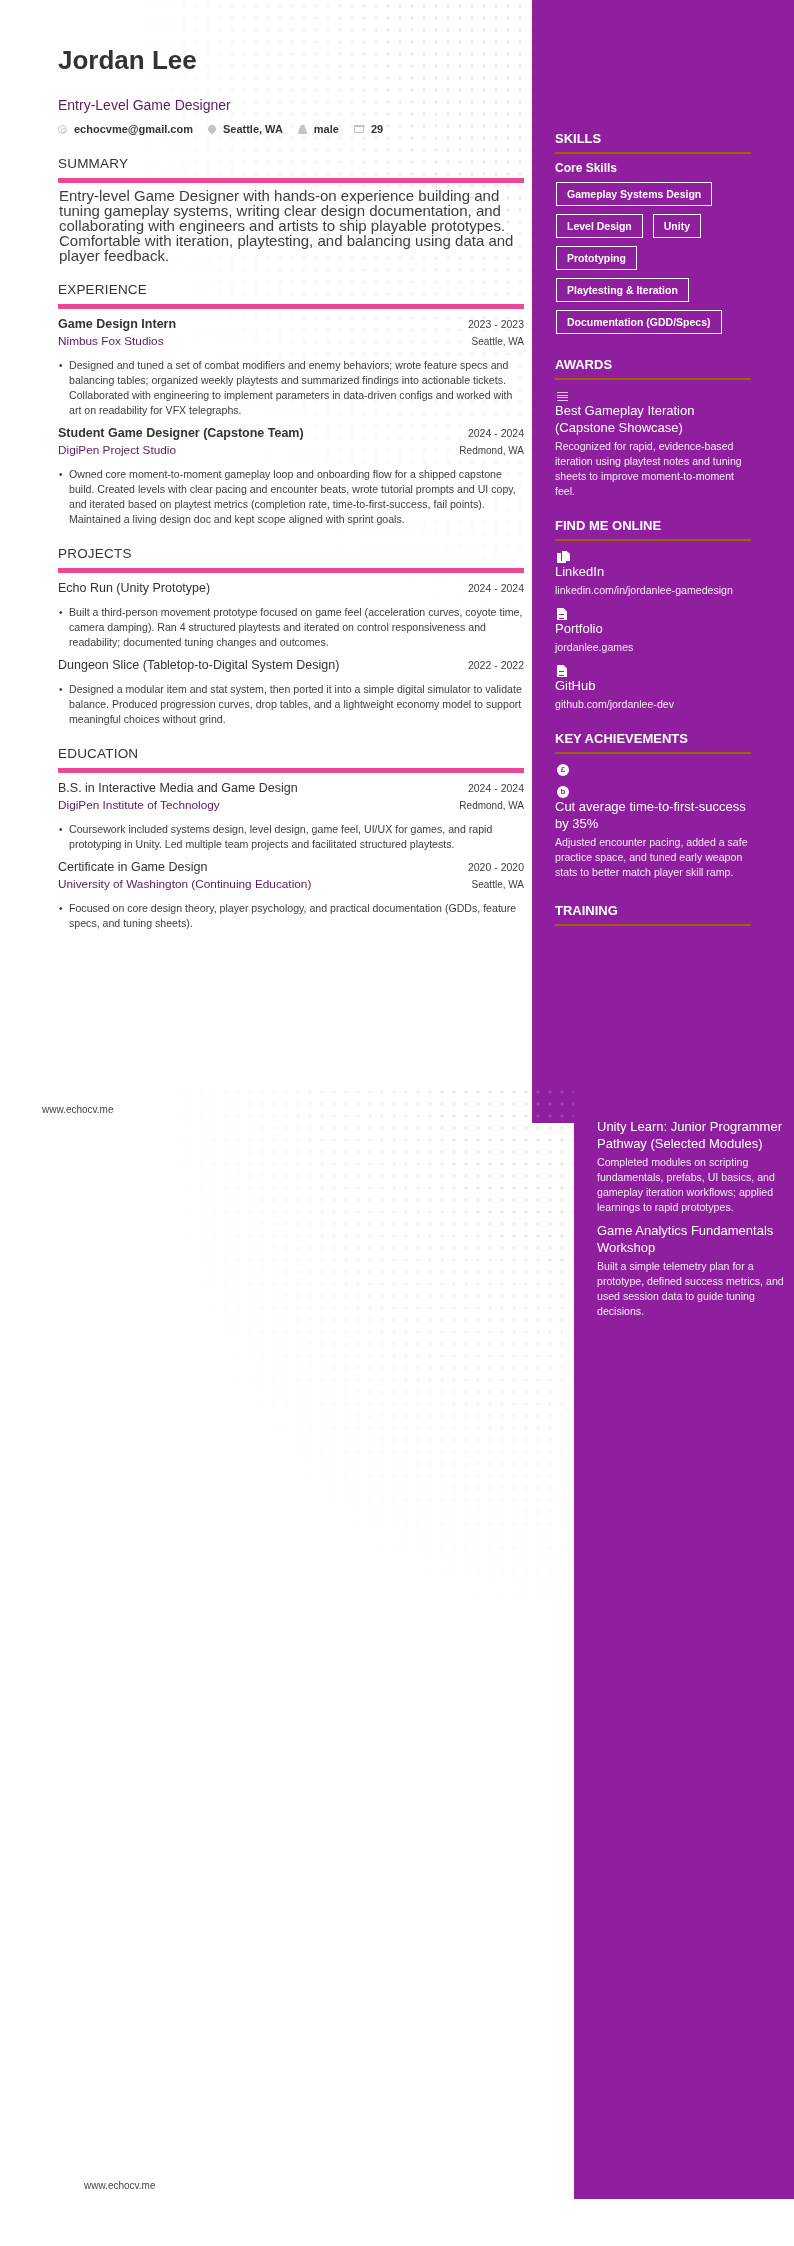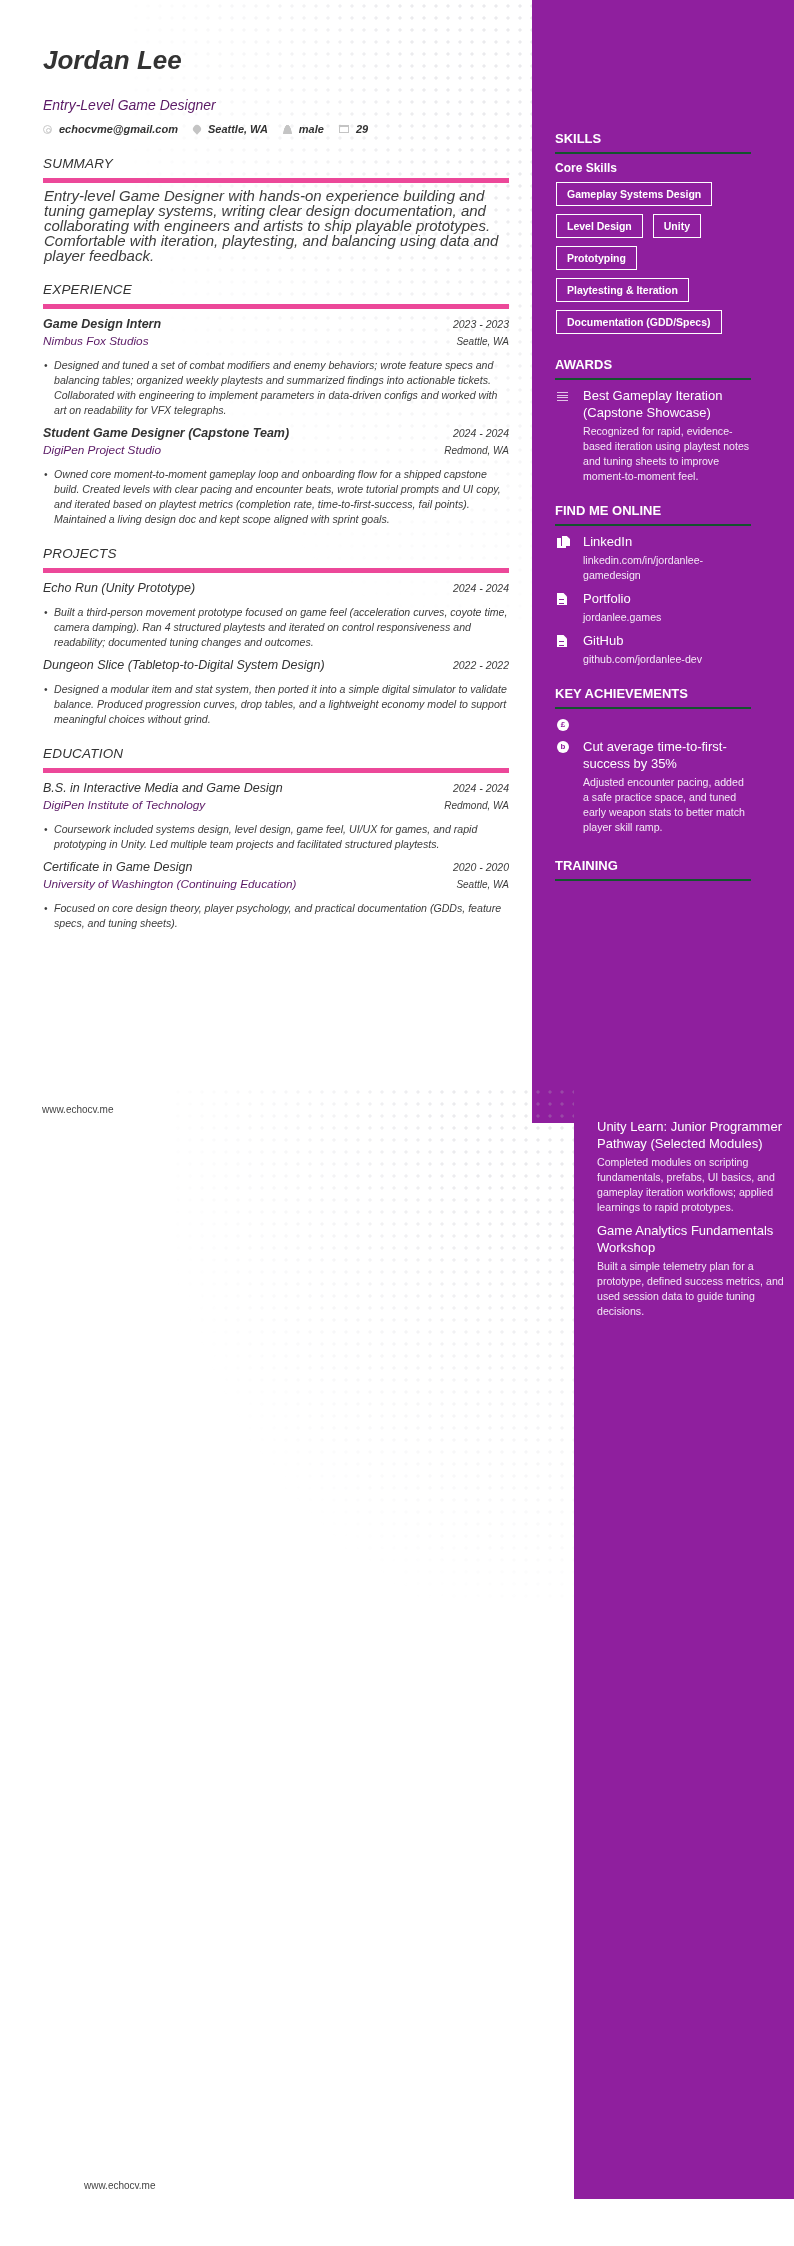--- a/index.html
+++ b/index.html
@@ -13,21 +13,21 @@
   .dots { position: absolute; top: 0; left: 130px; width: 402px; height: 620px;
     background-image: radial-gradient(circle, rgba(180,180,190,0.28) 1.4px, transparent 1.8px);
     background-size: 12px 12px;
     -webkit-mask-image: radial-gradient(ellipse at 100% 0%, #000 20%, transparent 75%);
     mask-image: radial-gradient(ellipse at 100% 0%, #000 20%, transparent 75%);
   }
   .page2 .dots { top: 10px; height: 520px; }
 
   .sidebar-bg { position: absolute; top: 0; left: 532px; width: 262px; height: 100%; background: #8f1f9e; }
 
-  .main { position: absolute; left: 43px; top: 44px; width: 466px; font-style: italic; }
+  .main { position: absolute; left: 58px; top: 44px; width: 466px; }
   .name { font-size: 26px; font-weight: bold; color: #333333; letter-spacing: 0px; line-height: 32px; }
   .role { font-size: 14px; color: #5b1a66; margin-top: 20px; line-height: 18px; }
   .contacts { display: flex; margin-top: 7px; font-size: 11px; font-weight: bold; color: #333; line-height: 16px; }
   .contact { display: flex; align-items: center; margin-right: 15px; }
   .c-ic { width: 9px; height: 9px; margin-right: 7px; display: inline-block; position: relative; }
   .ic-at { border: 1px solid #c9c9c9; border-radius: 50%; }
   .ic-at::after { content: ""; position: absolute; left: 2px; top: 2px; width: 3px; height: 3px; border: 1px solid #c9c9c9; border-radius: 50%; }
   .ic-pin { background: #c4c4c4; border-radius: 50% 50% 50% 0; transform: rotate(-45deg); width: 8px; height: 8px; }
   .ic-user { background: radial-gradient(circle at 50% 25%, #c4c4c4 2px, transparent 2.5px), radial-gradient(ellipse at 50% 100%, #c4c4c4 4px, transparent 4.5px); }
   .ic-cal { border: 1px solid #c4c4c4; border-top-width: 2px; height: 8px; width: 10px; }
@@ -43,27 +43,27 @@
   .e-date { font-size: 10.5px; color: #3d3d3d; }
   .e-org { font-size: 11.8px; color: #5b1a66; line-height: 17px; }
   .e-loc { font-size: 10px; color: #3d3d3d; }
   .bullets { list-style: none; margin-top: 8px; }
   .bullets li { font-size: 10.6px; line-height: 15px; color: #3d3d3d; padding-left: 11px; position: relative; }
   .bullets li::before { content: "•"; position: absolute; left: 1px; top: 0; font-size: 10px; }
 
   .footer-url { position: absolute; left: 42px; font-size: 10px; color: #444; }
 
   .side { position: absolute; left: 555px; width: 196px; color: #ffffff; }
-  .s-title { font-size: 13px; font-weight: bold; color: #fff; line-height: 18px; padding-bottom: 4px; border-bottom: 2px solid #14532d; }
+  .s-title { font-size: 13px; font-weight: bold; color: #fff; line-height: 18px; padding-bottom: 4px; border-bottom: 2px solid #a16207; }
   .s-sub { font-size: 12px; font-weight: bold; margin-top: 6px; line-height: 16px; }
   .tags { display: flex; flex-wrap: wrap; margin-top: 2px; }
   .tag { border: 1.2px solid #ffffff; font-size: 10.5px; font-weight: bold; padding: 4px 10px; margin: 4px 9px 4px 1px; line-height: 14px; color: #fff; }
 
   .s-section { margin-top: 18px; }
-  .s-item { display: flex; margin-top: 7px; }
+  .s-item { display: flex; margin-top: 7px; flex-direction: column; }
   .s-icon { width: 18px; flex: none; margin-left: 2px; margin-right: 8px; padding-top: 3px; }
   .s-body { flex: 1; }
   .s-item-title { font-size: 13px; line-height: 17px; color: #fff; }
   .s-item-text { font-size: 10.6px; line-height: 15px; color: #f5e9f7; margin-top: 3px; }
 
   .ic-lines { width: 11px; height: 10px; background: repeating-linear-gradient(to bottom, #e3c4e8 0 1.3px, transparent 1.3px 2.6px); margin-top: 2px; }
   .ic-doc { width: 10px; height: 12px; background: #fff; clip-path: polygon(0 0, 65% 0, 100% 30%, 100% 100%, 0 100%); position: relative; }
   .ic-doc::after { content: ""; position: absolute; left: 2px; top: 6px; width: 5px; height: 3px; border-top: 1px solid #8f1f9e; border-bottom: 1px solid #8f1f9e; }
   .ic-docs { width: 12px; height: 12px; position: relative; }
   .ic-docs::before { content: ""; position: absolute; left: 0; top: 2px; width: 9px; height: 10px; background: #fff; clip-path: polygon(0 0, 65% 0, 100% 30%, 100% 100%, 0 100%); }

